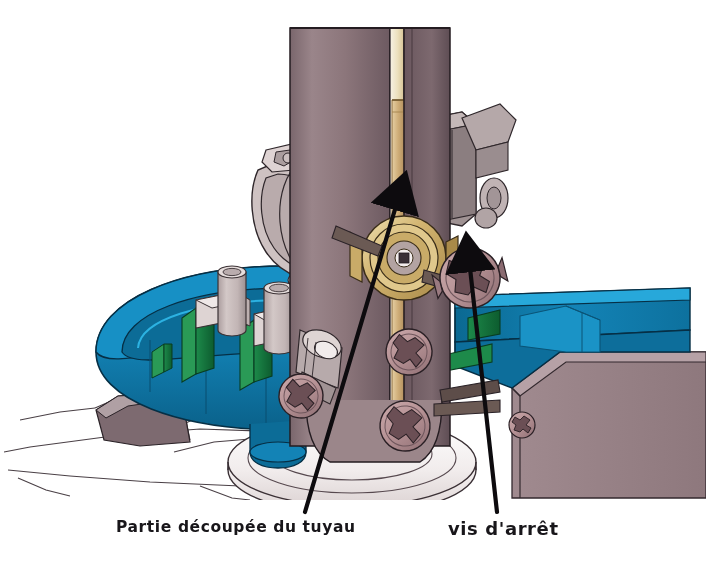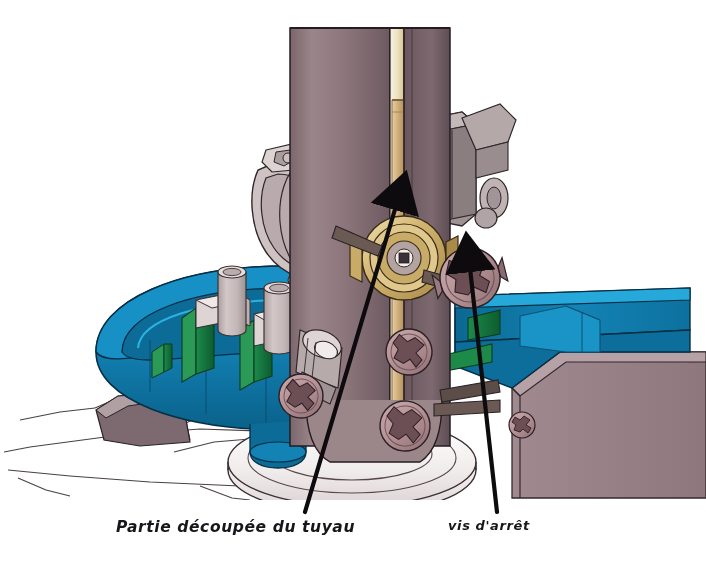--- a/index.html
+++ b/index.html
@@ -14,24 +14,23 @@
   #figure{
     position:absolute;left:0;top:0;width:706px;height:565px;
   }
   .caption{
     position:absolute;
     font-family:"DejaVu Sans", sans-serif;
     font-weight:bold;
     color:#18161a;
     white-space:nowrap;
     letter-spacing:0.6px;
-    font-style:italic;
   }
   #cap-left{ left:116px; top:518px; font-size:15.5px; }
-  #cap-right{ left:448px; top:518px; font-size:13px; }
+  #cap-right{ left:448px; top:518px; font-size:18px; }
 </style>
 </head>
 <body>
 
 <div id="page">
 
   <svg id="figure" viewBox="0 0 706 565" width="706" height="565" xmlns="http://www.w3.org/2000/svg">
 
     <defs>
 

